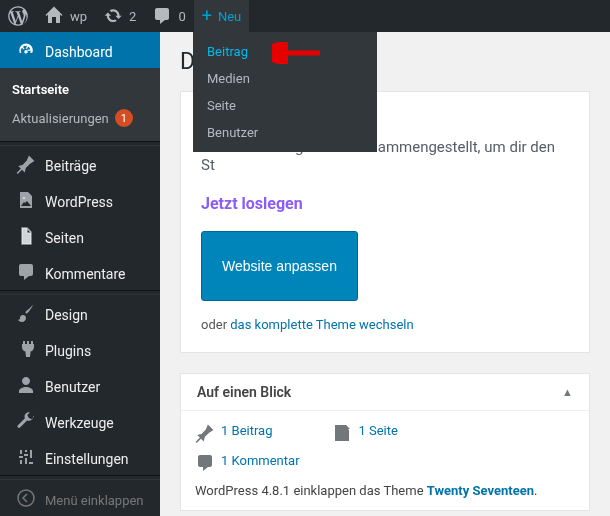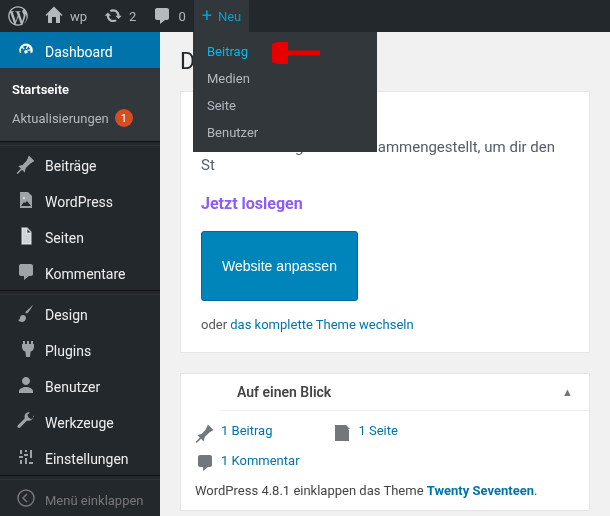--- a/index.html
+++ b/index.html
@@ -189,21 +189,20 @@
   }
   .postbox .hndle {
     padding: 10px 16px;
     font-size: 14px;
     font-weight: 600;
     display: flex;
     justify-content: space-between;
     align-items: center;
     border-bottom: 1px solid #eee;
     cursor: pointer;
-    margin-left: 40px;
   }
   .postbox .hndle .toggle {
     color: #72777c;
     font-size: 11px;
   }
   .postbox .inside {
     padding: 12px 14px;
     font-size: 13px;
     color: #444;
   }

